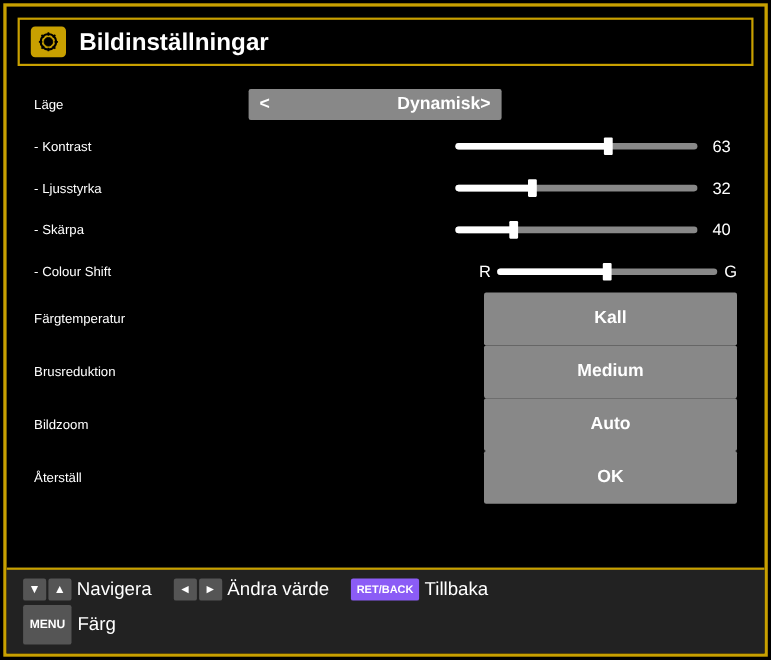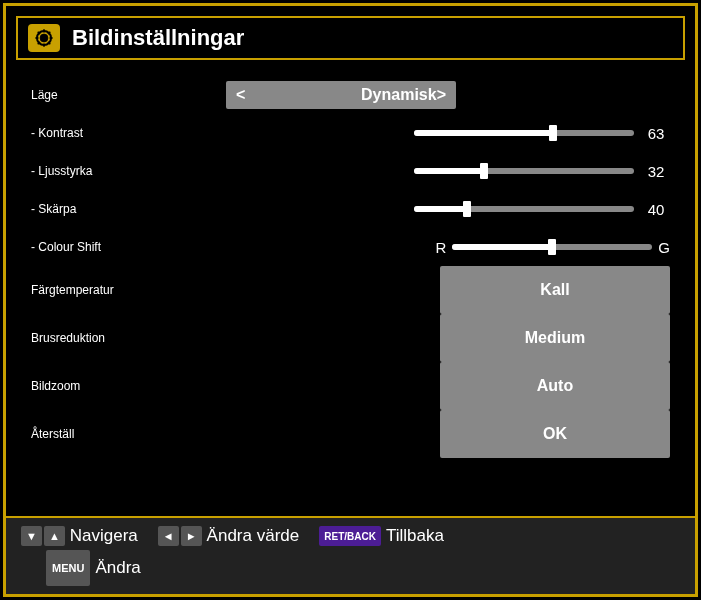--- a/index.html
+++ b/index.html
@@ -187,21 +187,21 @@
       align-items: center;
       justify-content: center;
       min-width: 20px;
       height: 20px;
     }
     .nav-label {
       color: #fff;
       font-size: 17px;
     }
     .ret-btn {
-      background: #4c1d95;
+      background: #8b5cf6;
       color: #fff;
       font-size: 10px;
       padding: 2px 5px;
       border-radius: 2px;
       font-weight: bold;
       display: inline-flex;
       align-items: center;
       justify-content: center;
       height: 20px;
     }
@@ -209,21 +209,20 @@
       background: #555;
       color: #fff;
       font-size: 11px;
       padding: 18px 6px;
       border-radius: 2px;
       font-weight: bold;
       display: inline-flex;
       align-items: center;
       justify-content: center;
       height: 20px;
-      margin-left: 25px;
     }
   </style>
 </head>
 <body>
 
 <div class="outer-border">
   <div class="title-bar">
     <div class="title-icon">
         <svg viewBox="0 0 28 28" width="28" height="28">
     <rect width="28" height="28" rx="4" fill="#c8a000"></rect>
@@ -363,17 +362,17 @@
 
       <div class="nav-hint">
         <span class="ret-btn">RET/BACK</span>
         <span class="nav-label">Tillbaka</span>
       </div>
     </div>
     <div class="bottom-row">
 
       <div class="nav-hint">
         <span class="menu-btn">MENU</span>
-        <span class="nav-label">Ändra</span>
+        <span class="nav-label">Färg</span>
       </div>
     </div>
   </div>
 </div>
 
 </body></html>

